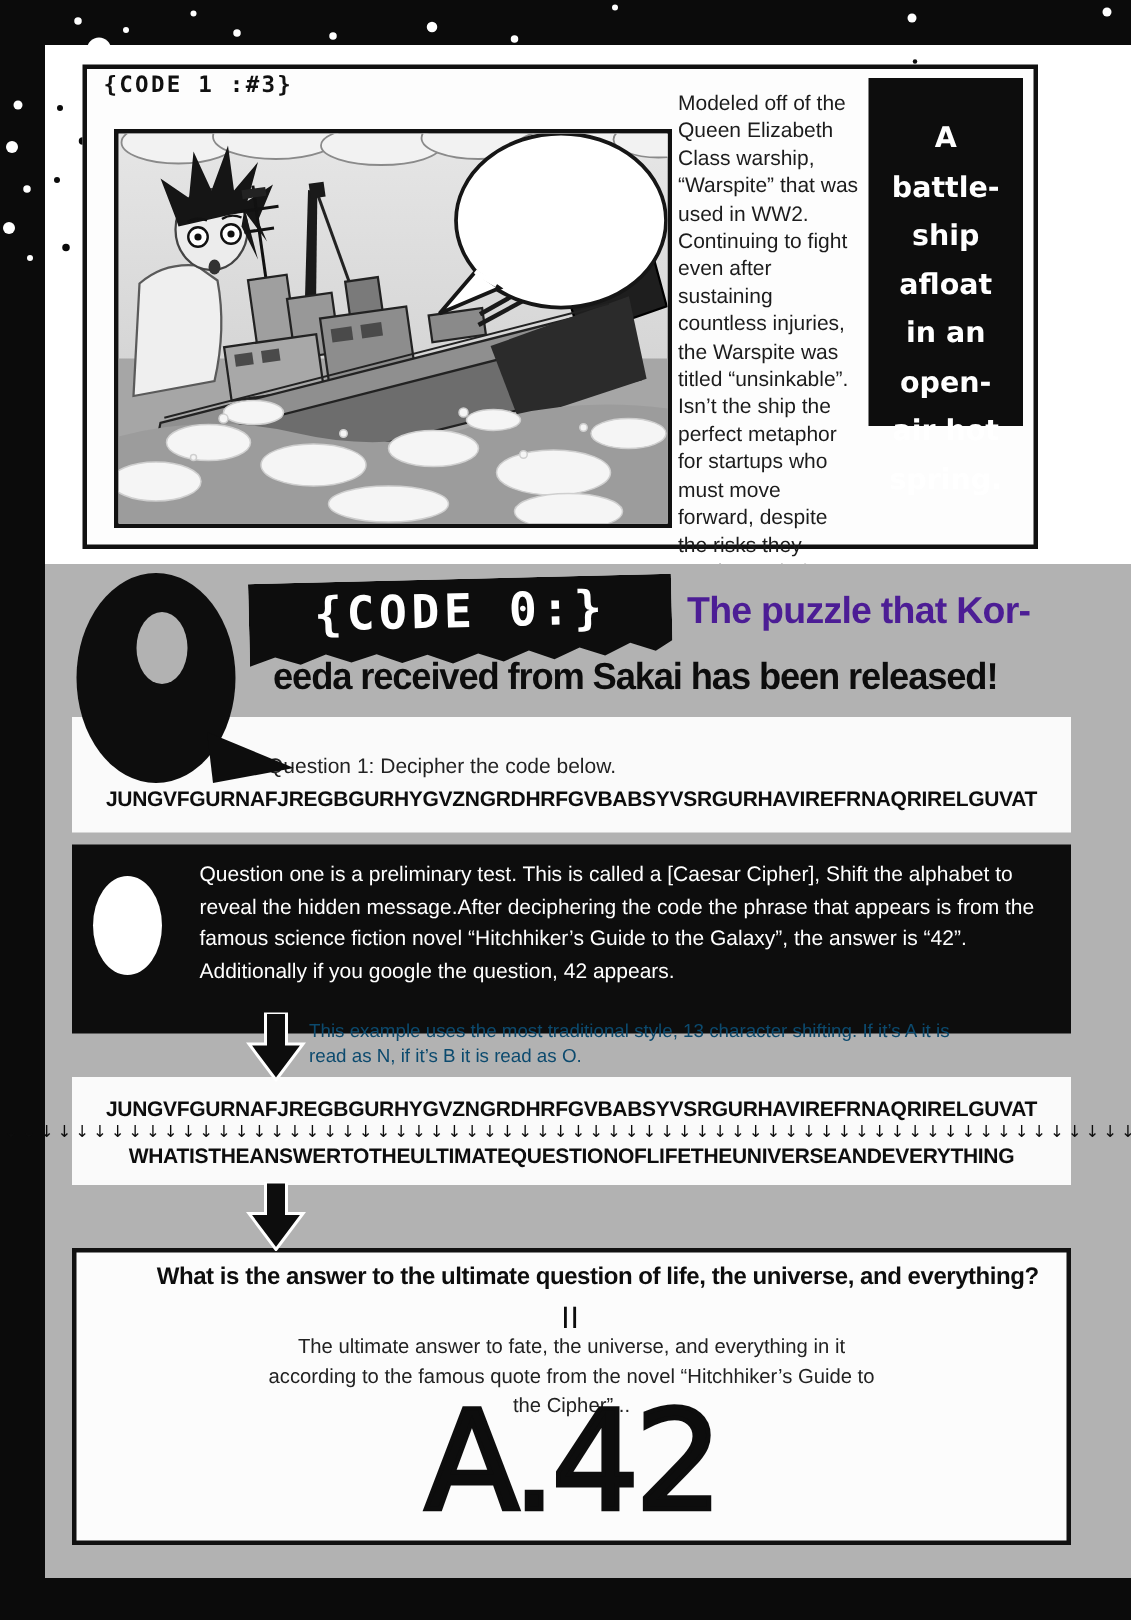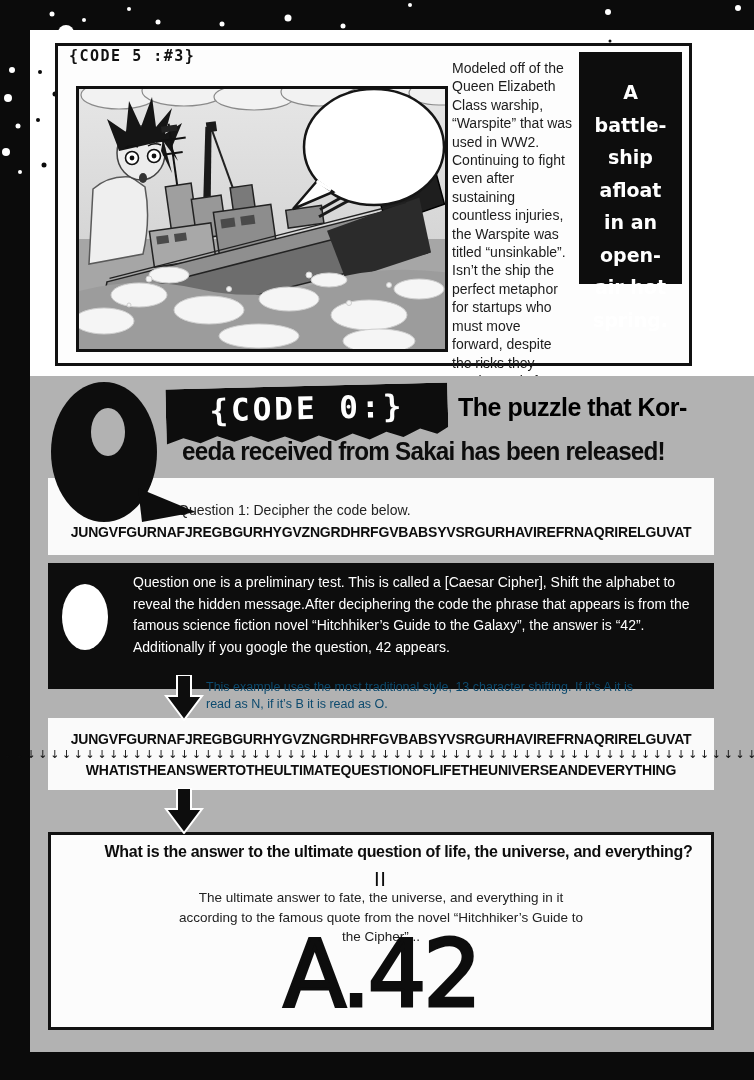--- a/index.html
+++ b/index.html
@@ -28,21 +28,21 @@
   
   .gray-section { position:absolute; left:30px; top:376px; width:724px; height:676px; background:#b2b2b2; }
 
   .big-q { position:absolute; left:10px; top:4px; z-index:3; }
   .banner { position:absolute; left:136px; top:10px; width:282px; height:58px; background:#0d0d0d;
             transform:rotate(-1.4deg); z-index:2; display:flex; align-items:flex-start; justify-content:center;
             clip-path:polygon(0 0,100% 0,100% 76%,96% 88%,90% 78%,84% 92%,78% 82%,72% 95%,66% 84%,60% 96%,54% 86%,48% 97%,42% 86%,36% 95%,30% 84%,24% 93%,18% 83%,12% 94%,6% 85%,0 95%); }
   .banner span { font-family:"DejaVu Sans Mono", monospace; font-weight:bold; font-size:31px;
                  letter-spacing:3px; color:#fff; margin-top:4px; }
   .headline1 { position:absolute; left:428px; top:17px; width:280px; font-weight:bold; font-size:25px;
-               letter-spacing:-0.5px; color:#000000; }
+               letter-spacing:-0.5px; color:#4c1d95; }
   .headline2 { position:absolute; left:152px; top:61px; width:565px; font-weight:bold; font-size:25px;
                letter-spacing:-0.8px; color:#0d0d0d; transform:scaleX(0.97); transform-origin:left; }
 
   .q1-box { position:absolute; left:18px; top:102px; width:666px; height:77px; background:#fafafa; z-index:1; }
   .q1-prompt { position:absolute; left:130px; top:24px; font-size:14px; color:#222; }
   .q1-cipher { position:absolute; left:0; top:46px; width:100%; text-align:center; font-weight:bold;
                font-size:14px; letter-spacing:-0.2px; color:#0d0d0d; white-space:nowrap; }
 
   .ans-box { position:absolute; left:18px; top:187px; width:666px; height:126px; background:#0d0d0d; }
   .ans-ellipse { position:absolute; left:14px; top:21px; width:46px; height:66px; background:#fff; border-radius:50%; }
@@ -106,21 +106,21 @@
     <circle cx="62" cy="143" r="1.5"></circle>
       <circle cx="44" cy="165" r="2.5"></circle>
       <circle cx="90" cy="58" r="1.5"></circle>
     <circle cx="487" cy="97" r="2.5"></circle>
       <circle cx="610" cy="41" r="1.5"></circle>
       <circle cx="196" cy="47" r="1.5"></circle>
   </g>
 </svg>
 
 <div class="code2-box">
-  <div class="code2-label">{CODE 5 :#3}</div>
+  <div class="code2-label">{CODE 1 :#3}</div>
 
   <div class="manga-panel">
     <svg width="372" height="266" viewBox="0 0 372 266">
       <defs>
         <linearGradient id="sky" x1="0" y1="0" x2="0" y2="1">
           <stop offset="0" stop-color="#e6e6e6"></stop>
             <stop offset="1" stop-color="#c9c9c9"></stop>
         </linearGradient>
       </defs>
       <rect x="0" y="0" width="372" height="266" fill="url(#sky)"></rect>

